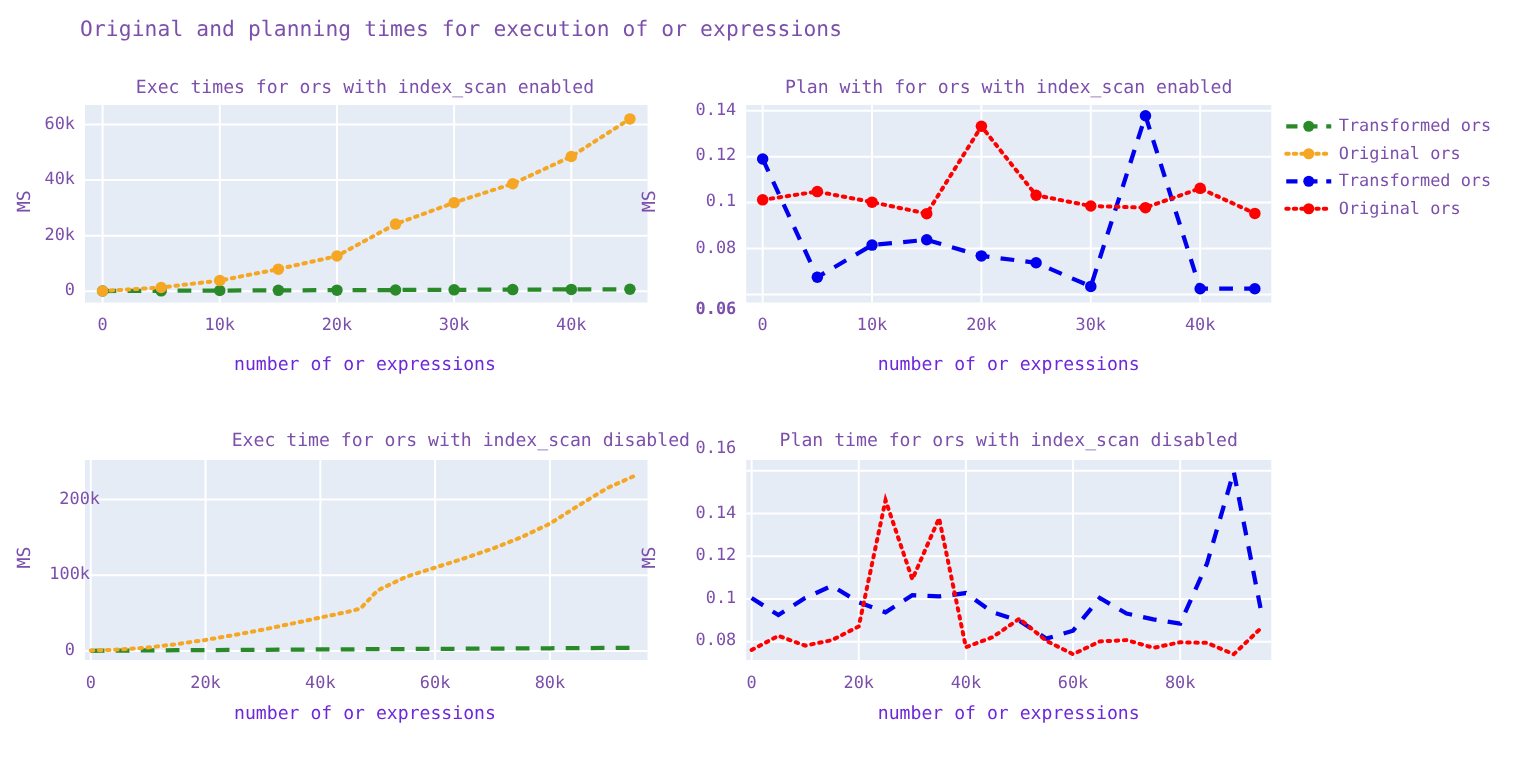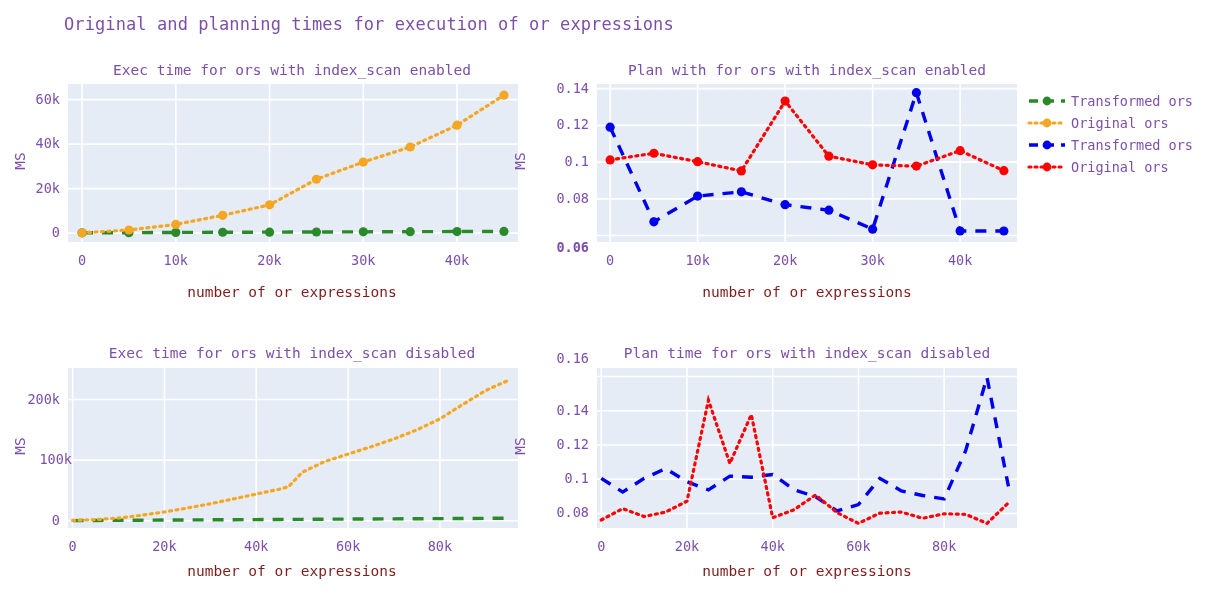--- a/index.html
+++ b/index.html
@@ -39,21 +39,21 @@
     white-space: nowrap;
     text-align: center;
   }
   .plot-area {
     position: absolute;
     background: #e5ecf6;
   }
   .axis-label-x {
     position: absolute;
     font-size: 14.5px;
-    color: #7f1d1d;
+    color: #6d28d9;
     white-space: nowrap;
     text-align: center;
   }
   .axis-label-y {
     position: absolute;
     font-size: 14.5px;
     color: #7b4fab;
     white-space: nowrap;
     transform: rotate(-90deg);
     transform-origin: 50% 50%;
@@ -96,21 +96,21 @@
   }
   svg { display: block; overflow: visible; }
 </style>
 </head>
 <body>
 
 <div id="figure">
   <div class="fig-title">Original and planning times for execution of or expressions</div>
   <div id="panels">
       <div class="panel">
-        <div class="panel-title" style="left: 32px; top: 62px; width: 520px;">Exec time for ors with index_scan enabled</div>
+        <div class="panel-title" style="left: 32px; top: 62px; width: 520px;">Exec times for ors with index_scan enabled</div>
         <div class="plot-area" style="left: 68px; top: 84px; width: 450px; height: 158px; background: rgb(229, 236, 246);"></div>
         <svg width="450" height="158" style="position: absolute; left: 68px; top: 84px;">
           <g>
             <line x1="0" x2="450" y1="149.09859154929578" y2="149.09859154929578" stroke="#ffffff" stroke-width="1.6"></line>
             <line x1="0" x2="450" y1="104.59154929577466" y2="104.59154929577466" stroke="#ffffff" stroke-width="1.6"></line>
             <line x1="0" x2="450" y1="60.084507042253534" y2="60.084507042253534" stroke="#ffffff" stroke-width="1.6"></line>
             <line x1="0" x2="450" y1="15.577464788732385" y2="15.577464788732385" stroke="#ffffff" stroke-width="1.6"></line>
             <line y1="0" y2="158" x1="14.0625" x2="14.0625" stroke="#ffffff" stroke-width="1.6"></line>
             <line y1="0" y2="158" x1="107.8125" x2="107.8125" stroke="#ffffff" stroke-width="1.6"></line>
             <line y1="0" y2="158" x1="201.5625" x2="201.5625" stroke="#ffffff" stroke-width="1.6"></line>
@@ -206,21 +206,21 @@
         <div class="tick-x" style="left: 920.125px; top: 252px; width: 80px;">40k</div>
         <div class="tick-y" style="left: 529px; top: 239px; width: 60px; font-weight: bold;">0.06</div>
         <div class="tick-y" style="left: 529px; top: 189.826px; width: 60px;">0.08</div>
         <div class="tick-y" style="left: 529px; top: 153.081px; width: 60px;">0.1</div>
         <div class="tick-y" style="left: 529px; top: 116.337px; width: 60px;">0.12</div>
         <div class="tick-y" style="left: 529px; top: 79.593px; width: 60px;">0.14</div>
         <div class="axis-label-x" style="left: 607px; top: 284px; width: 400px;">number of or expressions</div>
         <div class="axis-label-y" style="left: 490px; top: 153px; width: 60px; text-align: center;">MS</div>
       </div>
       <div class="panel">
-        <div class="panel-title" style="left: 32px; top: 345px; width: 520px;">Exec time for ors with index_scan disabled</div>
+        <div class="panel-title" style="left: 32px; top: 345px; width: 520px; text-align: right;">Exec time for ors with index_scan disabled</div>
         <div class="plot-area" style="left: 68px; top: 368px; width: 450px; height: 160px; background: rgb(229, 236, 246);"></div>
         <svg width="450" height="160" style="position: absolute; left: 68px; top: 368px;">
           <g>
             <line x1="0" x2="450" y1="152.72727272727272" y2="152.72727272727272" stroke="#ffffff" stroke-width="1.6"></line>
             <line x1="0" x2="450" y1="92.12121212121212" y2="92.12121212121212" stroke="#ffffff" stroke-width="1.6"></line>
             <line x1="0" x2="450" y1="31.51515151515153" y2="31.51515151515153" stroke="#ffffff" stroke-width="1.6"></line>
             <line y1="0" y2="160" x1="4.591836734693877" x2="4.591836734693877" stroke="#ffffff" stroke-width="1.6"></line>
             <line y1="0" y2="160" x1="96.42857142857142" x2="96.42857142857142" stroke="#ffffff" stroke-width="1.6"></line>
             <line y1="0" y2="160" x1="188.26530612244898" x2="188.26530612244898" stroke="#ffffff" stroke-width="1.6"></line>
             <line y1="0" y2="160" x1="280.10204081632656" x2="280.10204081632656" stroke="#ffffff" stroke-width="1.6"></line>
@@ -233,21 +233,21 @@
             <path d="M4.59 152.42 L27.55 151.64 L50.51 150.00 L73.47 147.27 L96.43 143.94 L119.39 140.00 L142.35 135.76 L165.31 130.91 L188.27 126.06 L211.22 121.21 L220.41 118.79 L234.18 104.24 L257.14 93.33 L280.10 86.06 L303.06 78.79 L326.02 70.91 L348.98 61.82 L371.94 50.91 L394.90 36.36 L417.86 22.42 L440.82 12.12" fill="none" stroke="#f5a623" stroke-width="3.2" stroke-linecap="round" stroke-dasharray="2,4.5"></path>
           </g>
         </svg>
         <div class="tick-x" style="left: 32.5918px; top: 538px; width: 80px;">0</div>
         <div class="tick-x" style="left: 124.429px; top: 538px; width: 80px;">20k</div>
         <div class="tick-x" style="left: 216.265px; top: 538px; width: 80px;">40k</div>
         <div class="tick-x" style="left: 308.102px; top: 538px; width: 80px;">60k</div>
         <div class="tick-x" style="left: 399.939px; top: 538px; width: 80px;">80k</div>
         <div class="tick-y" style="left: 0px; top: 511.727px; width: 60px;">0</div>
         <div class="tick-y" style="left: 12px; top: 451.121px; width: 60px;">100k</div>
-        <div class="tick-y" style="left: 0px; top: 390.515px; width: 60px;">200k</div>
+        <div class="tick-y" style="left: 0px; top: 390.515px; width: 60px; padding-left: 20px;">200k</div>
         <div class="axis-label-x" style="left: 92px; top: 563px; width: 400px;">number of or expressions</div>
         <div class="axis-label-y" style="left: -10px; top: 438px; width: 60px; text-align: center;">MS</div>
       </div>
       <div class="panel">
         <div class="panel-title" style="left: 547px; top: 345px; width: 520px;">Plan time for ors with index_scan disabled</div>
         <div class="plot-area" style="left: 597px; top: 368px; width: 420px; height: 160px; background: rgb(229, 236, 246);"></div>
         <svg width="420" height="160" style="position: absolute; left: 597px; top: 368px;">
           <g>
             <line x1="0" x2="420" y1="145.45454545454544" y2="145.45454545454544" stroke="#ffffff" stroke-width="1.6"></line>
             <line x1="0" x2="420" y1="111.22994652406416" y2="111.22994652406416" stroke="#ffffff" stroke-width="1.6"></line>

